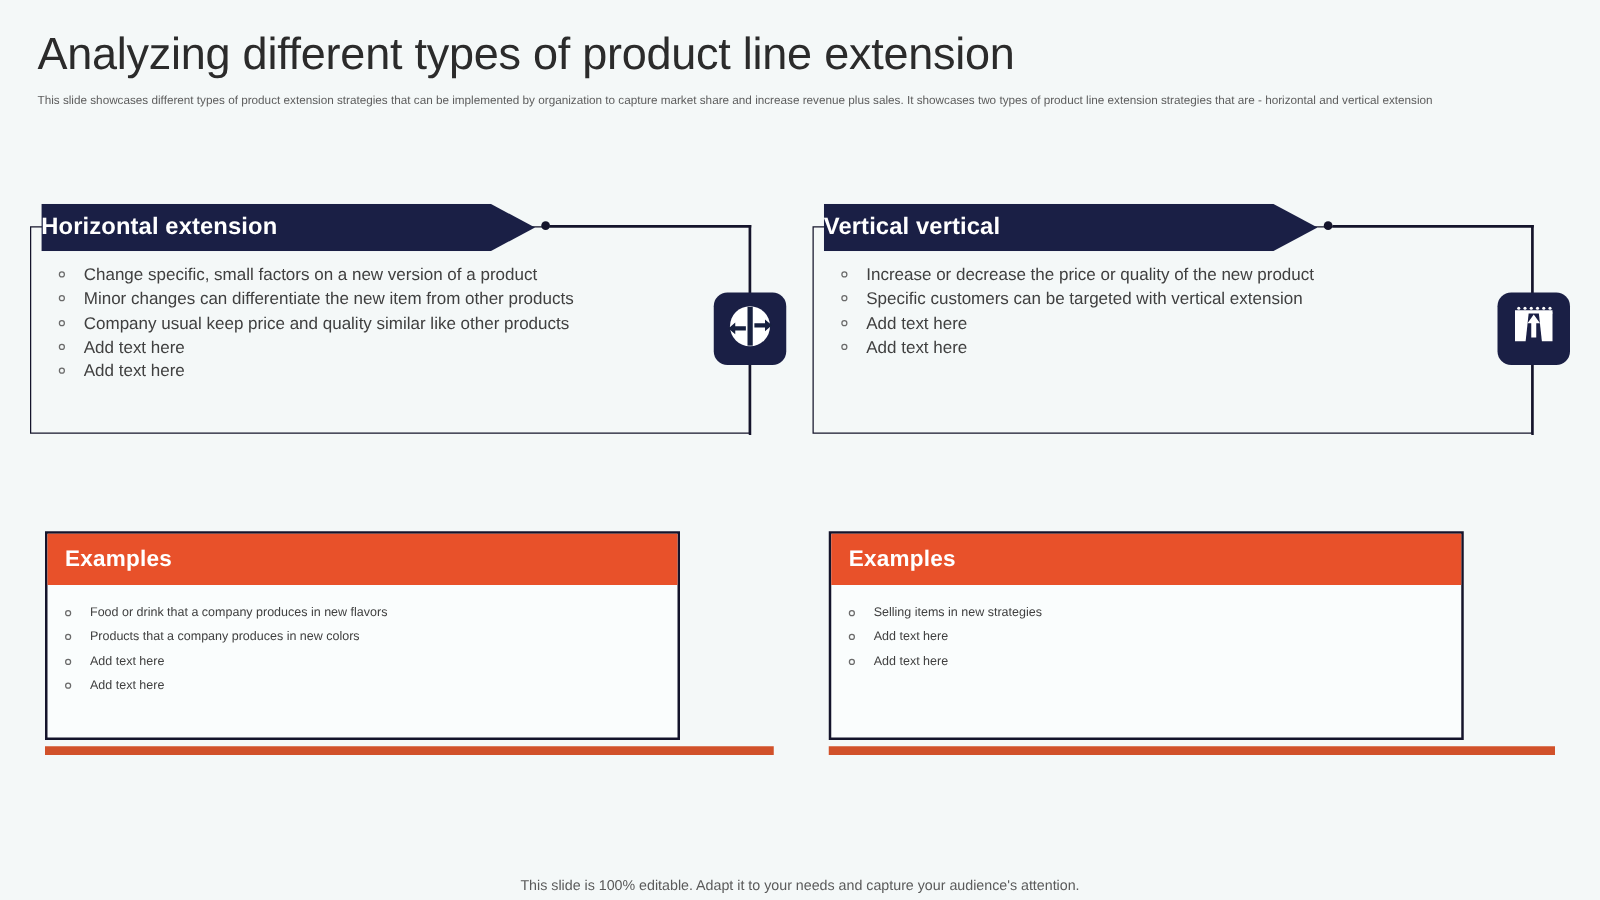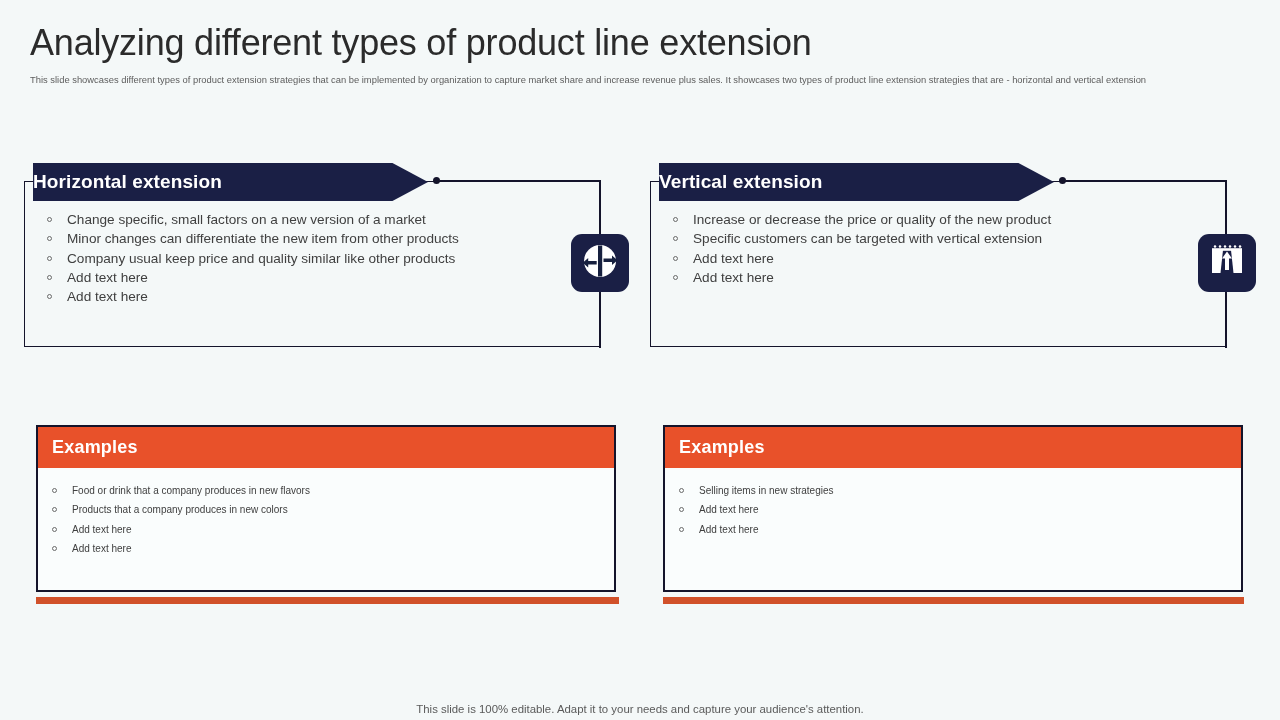--- a/index.html
+++ b/index.html
@@ -142,21 +142,21 @@
     display: flex;
     align-items: center;
     justify-content: center;
   }
   .icon-badge.left  { left: 571px; }
   .icon-badge.right { left: 1198px; }
 
   
   .examples {
     position: absolute;
-    width: 580px;
+    width: 508px;
     height: 167px;
     border: 2px solid #14142b;
     background: #fafdfd;
     box-sizing: border-box;
   }
   .examples.left  { left: 36px; top: 425px; }
   .examples.right { left: 663px; top: 425px; }
 
   .examples-header {
     position: absolute;
@@ -232,21 +232,21 @@
 
 <div class="connector-hline left"></div>
 <div class="connector-vline left"></div>
 <div class="connector-dot left"></div>
 
 <div class="panel-banner left">
   <span class="banner-text">Horizontal extension</span>
 </div>
 
 <ul class="panel-list left">
-  <li><span class="bullet-ring"></span><span>Change specific, small factors on a new version of a market</span></li>
+  <li><span class="bullet-ring"></span><span>Change specific, small factors on a new version of a product</span></li>
   <li><span class="bullet-ring"></span><span>Minor changes can differentiate the new item from other products</span></li>
   <li><span class="bullet-ring"></span><span>Company usual keep price and quality  similar like other products</span></li>
   <li><span class="bullet-ring"></span><span>Add text here</span></li>
   <li><span class="bullet-ring"></span><span>Add text here</span></li>
 </ul>
 
 <div class="icon-badge left">
   <span>
     <svg width="42" height="42" viewBox="0 0 42 42">
       <circle cx="21" cy="21" r="16" fill="#ffffff"></circle>
@@ -257,21 +257,21 @@
   </span>
 </div>
 
 <div class="panel right"></div>
 
 <div class="connector-hline right"></div>
 <div class="connector-vline right"></div>
 <div class="connector-dot right"></div>
 
 <div class="panel-banner right">
-  <span class="banner-text">Vertical extension</span>
+  <span class="banner-text">Vertical vertical</span>
 </div>
 
 <ul class="panel-list right">
   <li><span class="bullet-ring"></span><span>Increase  or decrease the price or quality  of the new product</span></li>
   <li><span class="bullet-ring"></span><span>Specific customers  can be targeted with vertical  extension</span></li>
   <li><span class="bullet-ring"></span><span>Add text here</span></li>
   <li><span class="bullet-ring"></span><span>Add text here</span></li>
 </ul>
 
 <div class="icon-badge right">

